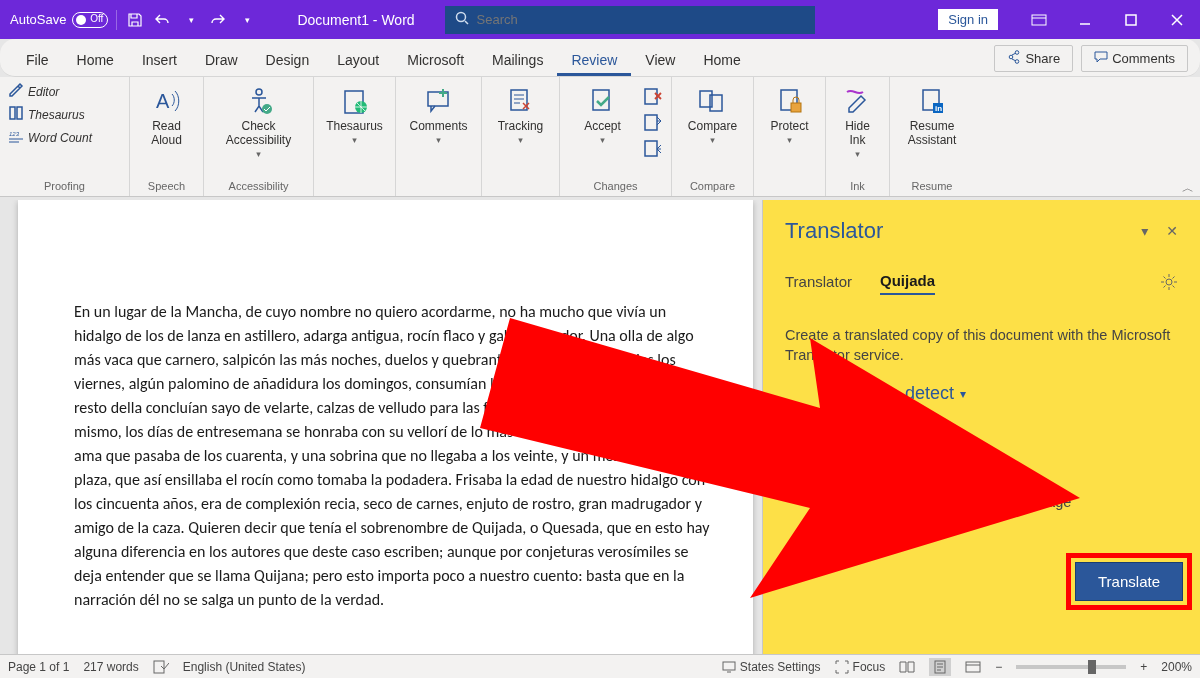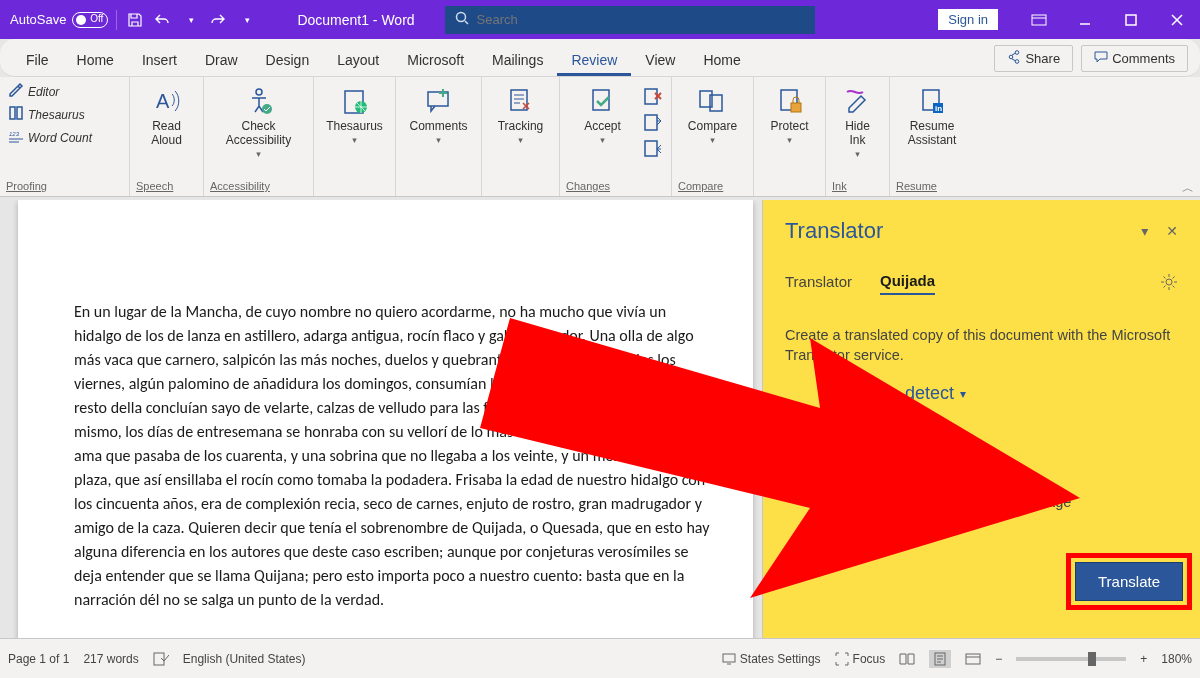--- a/index.html
+++ b/index.html
@@ -25,21 +25,21 @@
   .menurow { height: 38px; background: #f3f2f1; border-bottom: 1px solid #d6d6d6; display: flex; align-items: flex-end; padding: 0 12px; border-radius: 15px; }
   .menurow .tab { padding: 8px 14px; font-size: 14px; color: #323130; cursor: pointer; }
   .menurow .tab.active { color: #2b579a; border-bottom: 3px solid #2b579a; padding-bottom: 5px; }
   .menurow .spacer { flex: 1; }
   .pillbtn { border: 1px solid #c7c7c7; padding: 4px 12px; font-size: 13px; color: #323130; margin-bottom: 4px; margin-left: 8px; cursor: pointer; display: flex; align-items: center; gap: 4px; border-radius: 2px; }
 
   
   .ribbon { height: 120px; background: #f3f2f1; display: flex; border-bottom: 1px solid #c7c7c7; }
   .rgroup { border-right: 1px solid #d6d6d6; display: flex; flex-direction: column; justify-content: space-between; padding: 4px 6px 2px 6px; }
   .rgroup .items { display: flex; gap: 2px; flex:1; align-items: flex-start; }
-  .rgroup .glabel { font-size: 11px; color: #666; padding: 2px 0; text-decoration: underline; }
+  .rgroup .glabel { text-align: center; font-size: 11px; color: #666; padding: 2px 0; }
   .rbtn-stack { display: flex; flex-direction: column; gap: 2px; font-size: 12px; color: #323130; font-style: italic; }
   .rbtn-stack .line { display: flex; align-items: center; gap: 4px; cursor: pointer; padding: 1px 2px; }
   .rbtn-big { display: flex; flex-direction: column; align-items: center; justify-content: flex-start; width: 74px; font-size: 12px; color: #323130; cursor: pointer; padding-top: 4px; gap: 2px; text-align: center; }
   .rbtn-big .ico { width: 32px; height: 32px; display: flex; align-items: center; justify-content: center; }
   .rbtn-big .caret { font-size: 9px; color: #666; }
   .smallcol { display: flex; flex-direction: column; gap: 2px; padding-top: 4px; }
   .smallcol .sm { width: 24px; height: 24px; display: flex; align-items: center; justify-content: center; font-size: 13px; cursor: pointer; }
   .ribbon-collapse { position: absolute; right: 6px; top: 180px; font-size: 12px; color: #666; cursor: pointer; }
 
   
@@ -58,21 +58,21 @@
   .pane-tabs .pt.active { color: #1b1b1b; border-bottom: 2px solid #2b579a; font-weight: 600; }
   .pane-tabs .gear { margin-left: auto; font-size: 16px; color: #666; cursor: pointer; }
   .pane-desc { margin-top: 30px; font-size: 14.5px; color: #444; line-height: 20px; }
   .lang-select { margin-top: 18px; font-size: 18px; color: #2b579a; display: flex; align-items: center; gap: 6px; cursor: pointer; margin-left: 120px; }
   .lang-select .dd { font-size: 12px; }
   .to-lang { margin-top: 90px; font-size: 14.5px; color: #444; margin-left: 200px; }
   .translate-btn-wrap { position: absolute; right: 8px; bottom: 44px; border: 5px solid #ff0000; padding: 4px; }
   .translate-btn { background: #2b579a; color: #fff; border: 1px solid #1a3e70; padding: 10px 22px; font-size: 15px; cursor: pointer; }
 
   
-  .statusbar { position: absolute; bottom: 0; left: 0; right: 0; height: 40px; background: #f3f2f1; border-top: 1px solid #c7c7c7; display: flex; align-items: center; font-size: 12px; color: #444; padding: 0 8px; gap: 14px; }
+  .statusbar { position: absolute; bottom: 0; left: 0; right: 0; height: 24px; background: #f3f2f1; border-top: 1px solid #c7c7c7; display: flex; align-items: center; font-size: 12px; color: #444; padding: 0 8px; gap: 14px; }
   .statusbar .sp { flex: 1; }
   .statusbar .sitem { display: flex; align-items: center; gap: 4px; cursor: pointer; }
   .zoomslider { width: 110px; height: 4px; background: #c7c7c7; position: relative; }
   .zoomslider .thumb { position: absolute; width: 8px; height: 14px; background: #666; top: -5px; left: 72px; }
 
   
   .arrow { position: absolute; top: 298px; left: 470px; width: 620px; height: 300px; pointer-events: none; z-index: 50; }
 
   svg .ico-stroke { stroke: #2b579a; fill: none; stroke-width: 1.5; }
 </style>
@@ -477,14 +477,14 @@
       <svg width="16" height="12" viewBox="0 0 16 12">
         <rect x="1" y="1" width="14" height="10" stroke="#666" fill="none"></rect>
         <path d="M1 4h14" stroke="#666"></path>
       </svg>
     </div>
   <div class="sitem">−</div>
   <div class="zoomslider">
       <div class="thumb"></div>
     </div>
   <div class="sitem">+</div>
-  <div class="sitem">180%</div>
+  <div class="sitem">200%</div>
 </div>
 
 </body></html>

